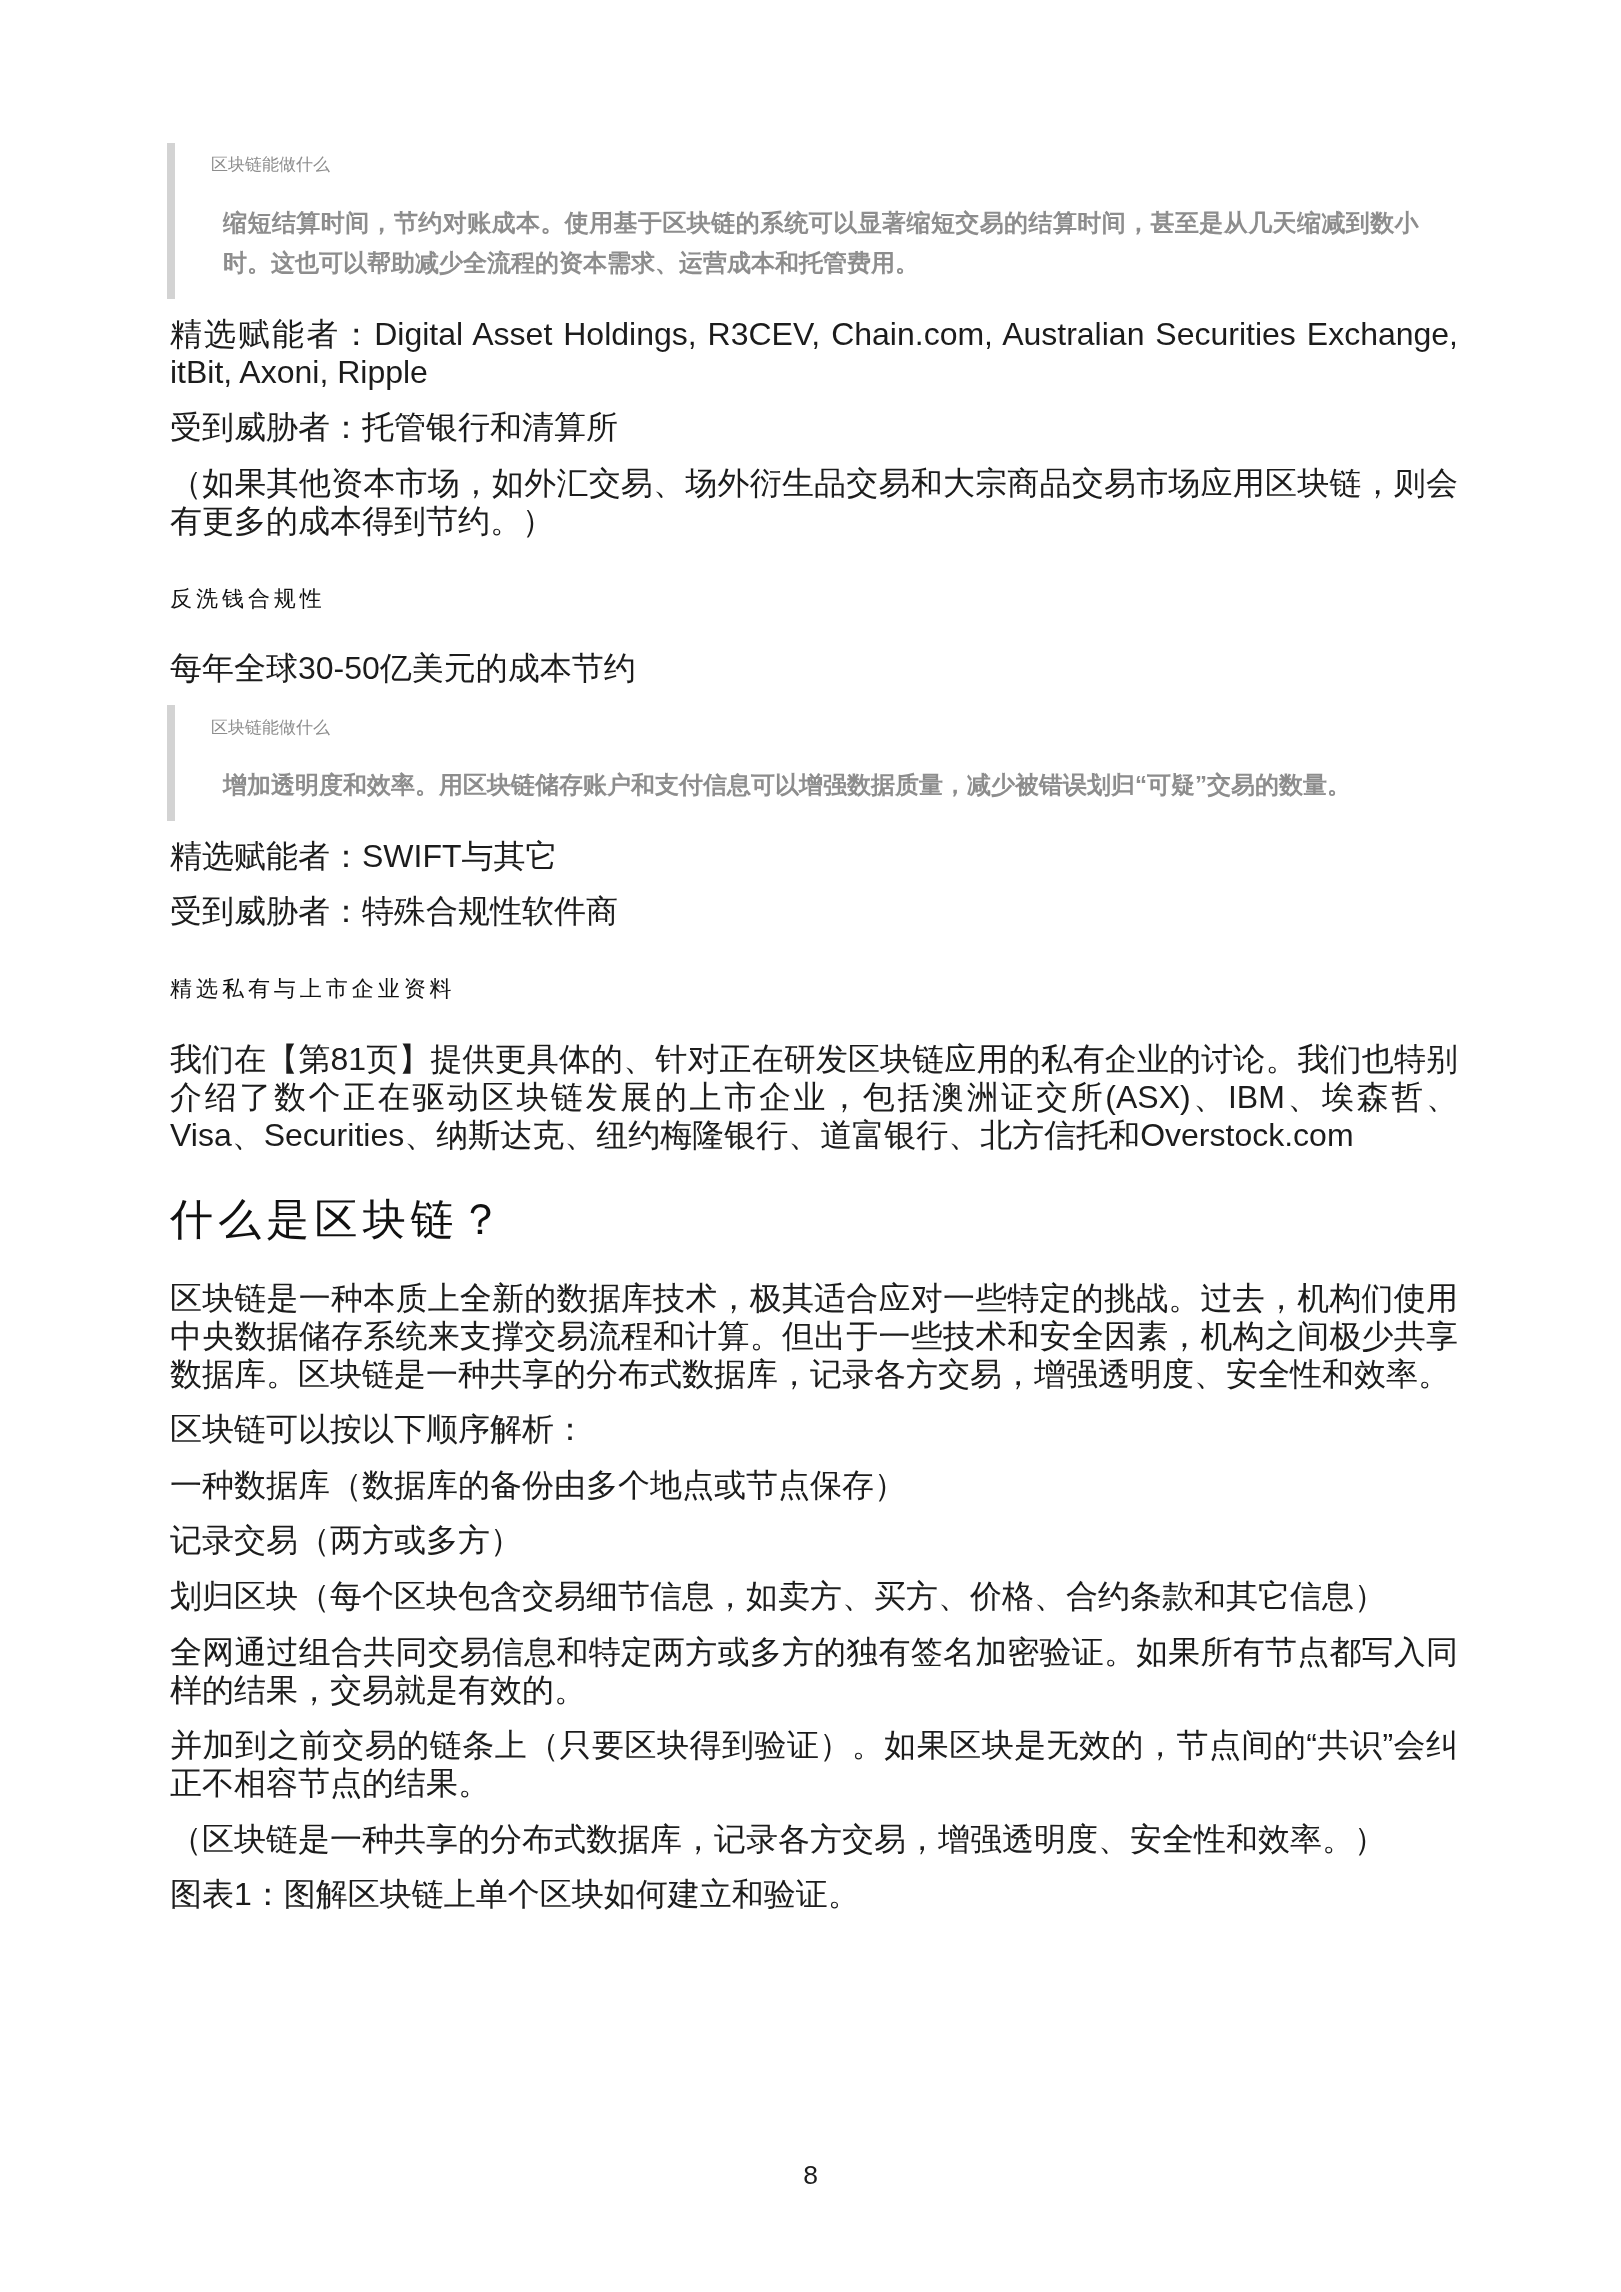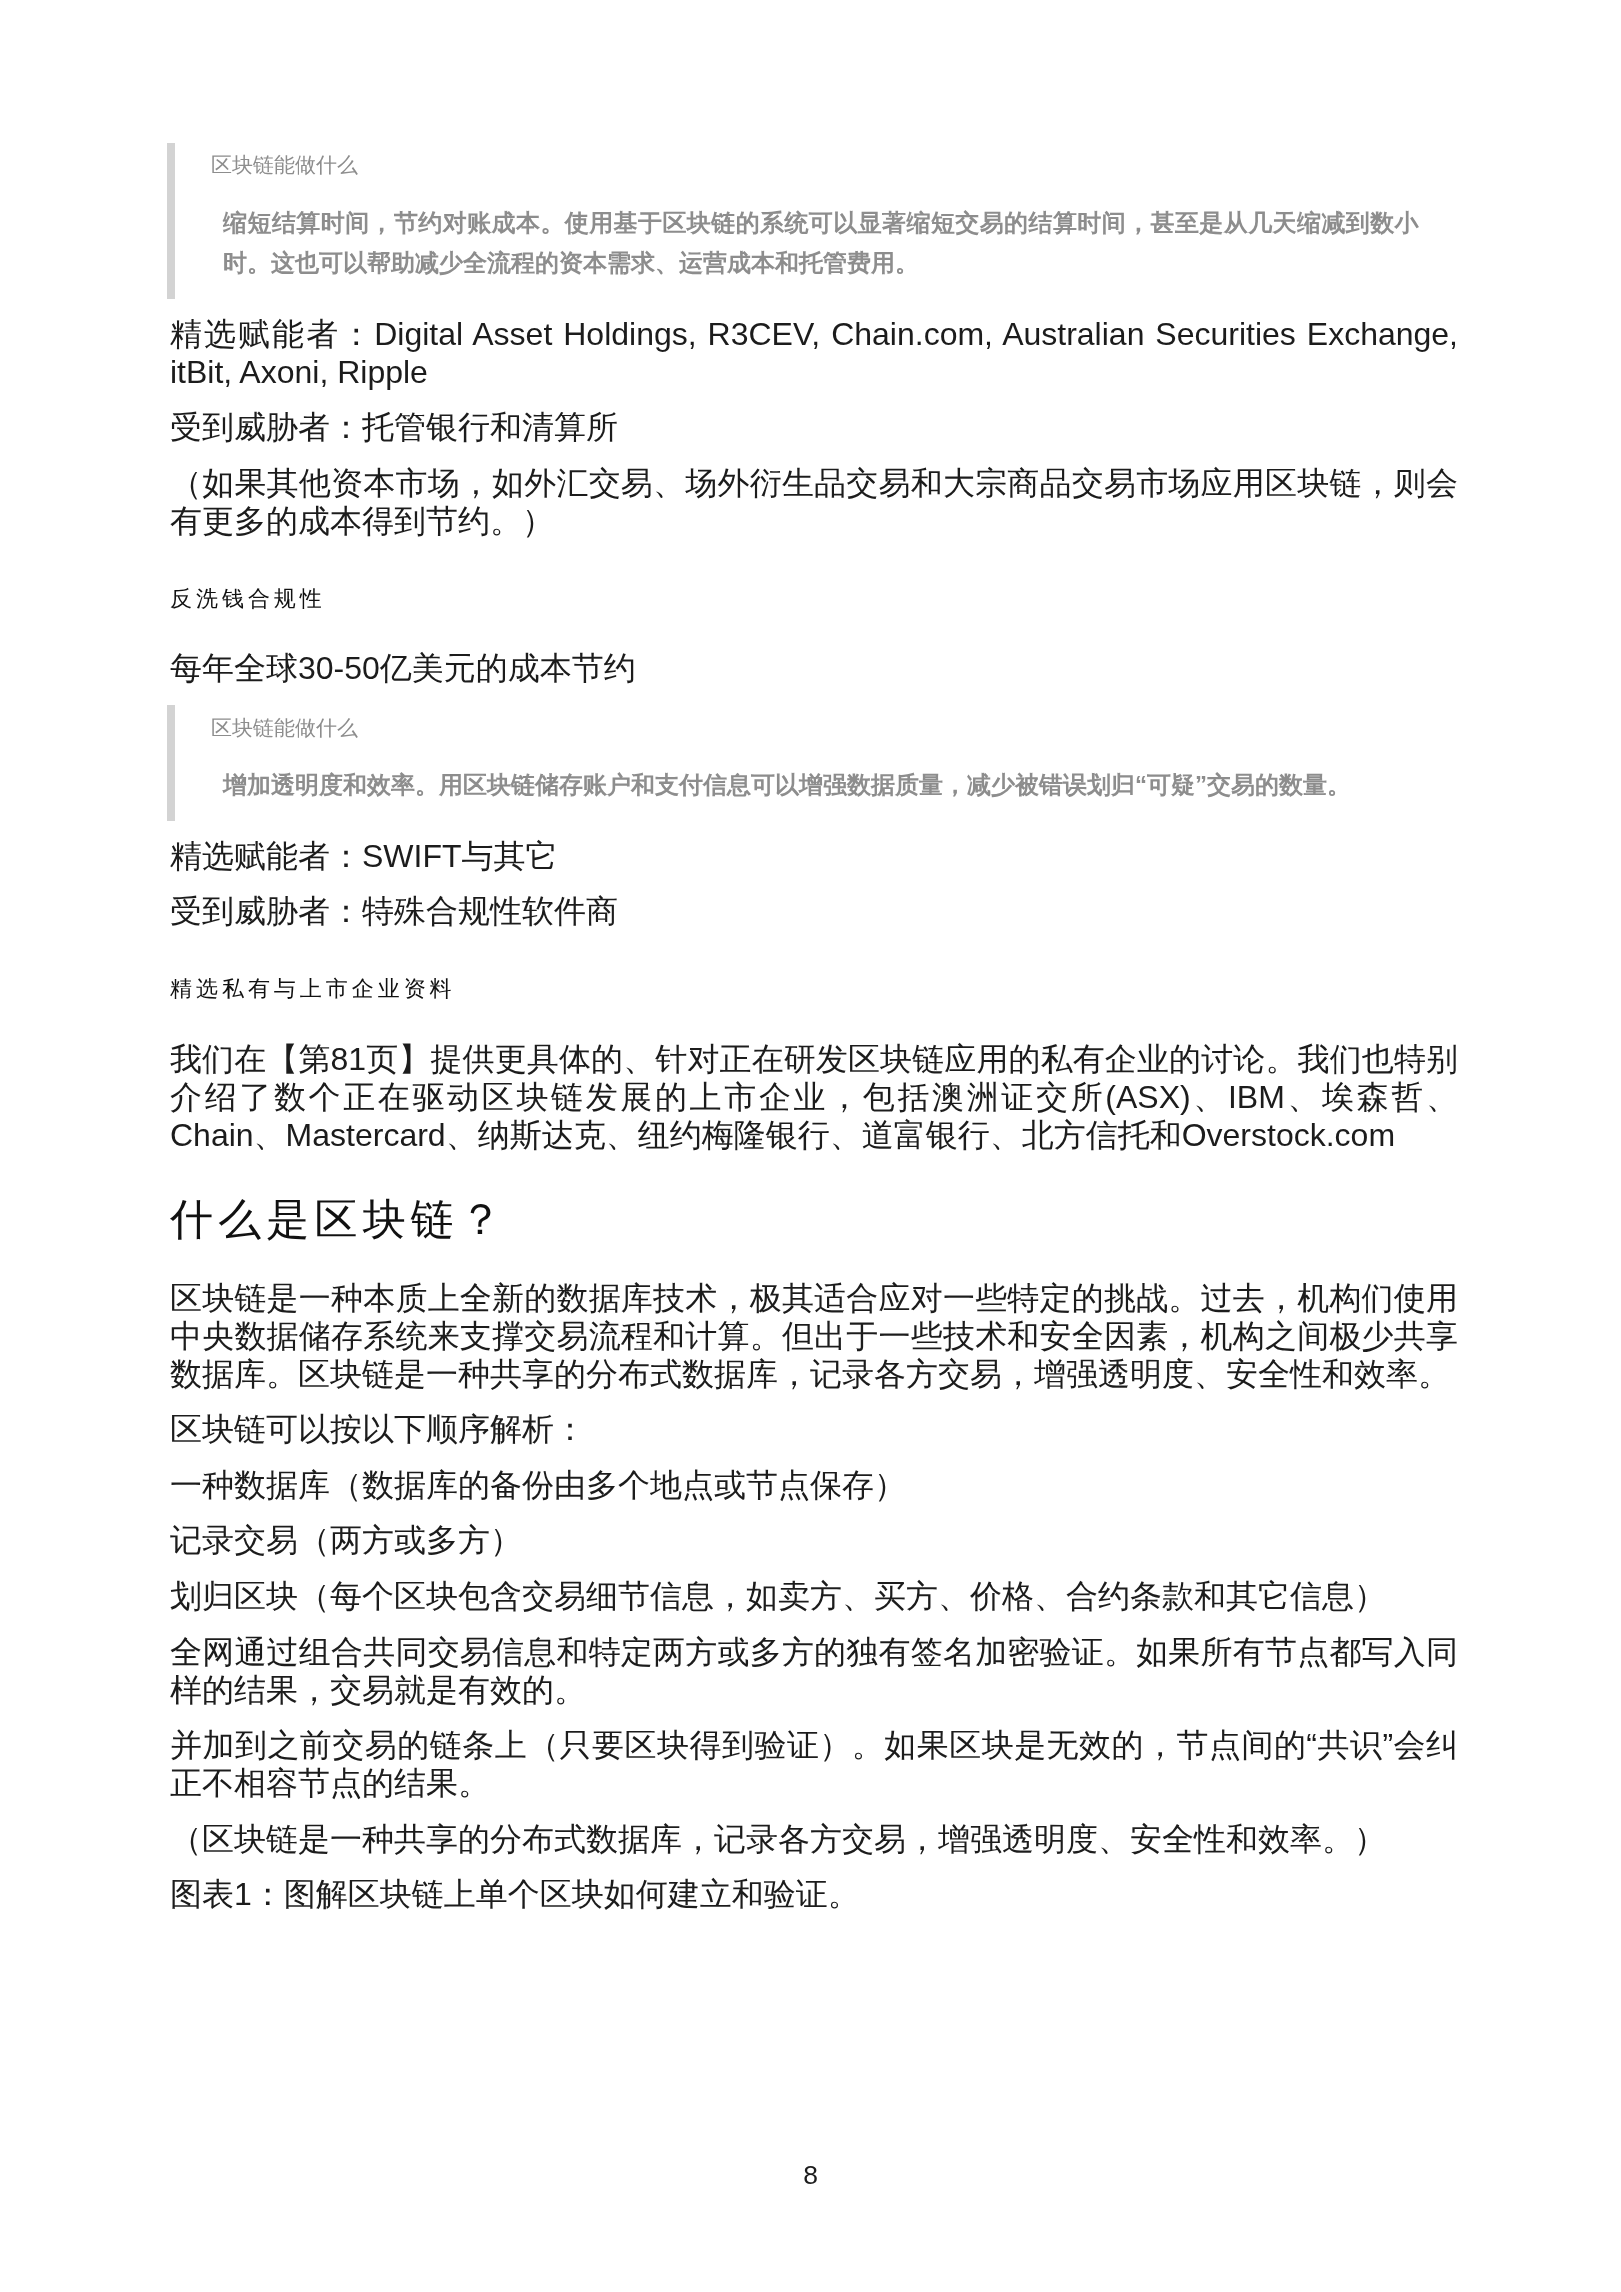--- a/index.html
+++ b/index.html
@@ -30,23 +30,24 @@
     text-align: justify;
   }
   
   .quote {
     border-left: 8.8px solid #d3d3d3;
     margin: 15.7px 0 15.7px -2.9px;
     padding: 7.8px 27.4px 3.9px 36px;
     color: #8d8d8d;
   }
   .quote .q-title {
-    font-size: 21px;
+    font-size: 17px;
     line-height: 29px;
     margin: 0 0 23.5px 0;
+    font-family: Liberation Serif, serif;
   }
   .quote .q-body {
     font-size: 24px;
     line-height: 40px;
     margin: 12px;
     text-align: justify;
     font-weight: bold;
   }
   
   h1.doc-h1, h2.doc-h2 {
@@ -101,21 +102,21 @@
     <p class="q-title">区块链能做什么</p>
     <p class="q-body">增加透明度和效率。用区块链储存账户和支付信息可以增强数据质量，减少被错误划归“可疑”交易的数量。</p>
   </div>
 
   <p class="body-p">精选赋能者：SWIFT与其它</p>
 
   <p class="body-p">受到威胁者：特殊合规性软件商</p>
 
   <h2 class="doc-h2">精选私有与上市企业资料</h2>
 
-  <p class="body-p">我们在【第81页】提供更具体的、针对正在研发区块链应用的私有企业的讨论。我们也特别介绍了数个正在驱动区块链发展的上市企业，包括澳洲证交所(ASX)、IBM、埃森哲、Chain、Mastercard、纳斯达克、纽约梅隆银行、道富银行、北方信托和Overstock.com</p>
+  <p class="body-p">我们在【第81页】提供更具体的、针对正在研发区块链应用的私有企业的讨论。我们也特别介绍了数个正在驱动区块链发展的上市企业，包括澳洲证交所(ASX)、IBM、埃森哲、Visa、Securities、纳斯达克、纽约梅隆银行、道富银行、北方信托和Overstock.com</p>
 
   <h1 class="doc-h1">什么是区块链？</h1>
 
   <p class="body-p">区块链是一种本质上全新的数据库技术，极其适合应对一些特定的挑战。过去，机构们使用中央数据储存系统来支撑交易流程和计算。但出于一些技术和安全因素，机构之间极少共享数据库。区块链是一种共享的分布式数据库，记录各方交易，增强透明度、安全性和效率。</p>
 
   <p class="body-p">区块链可以按以下顺序解析：</p>
 
 
   <p class="body-p">一种数据库（数据库的备份由多个地点或节点保存）</p>
 

